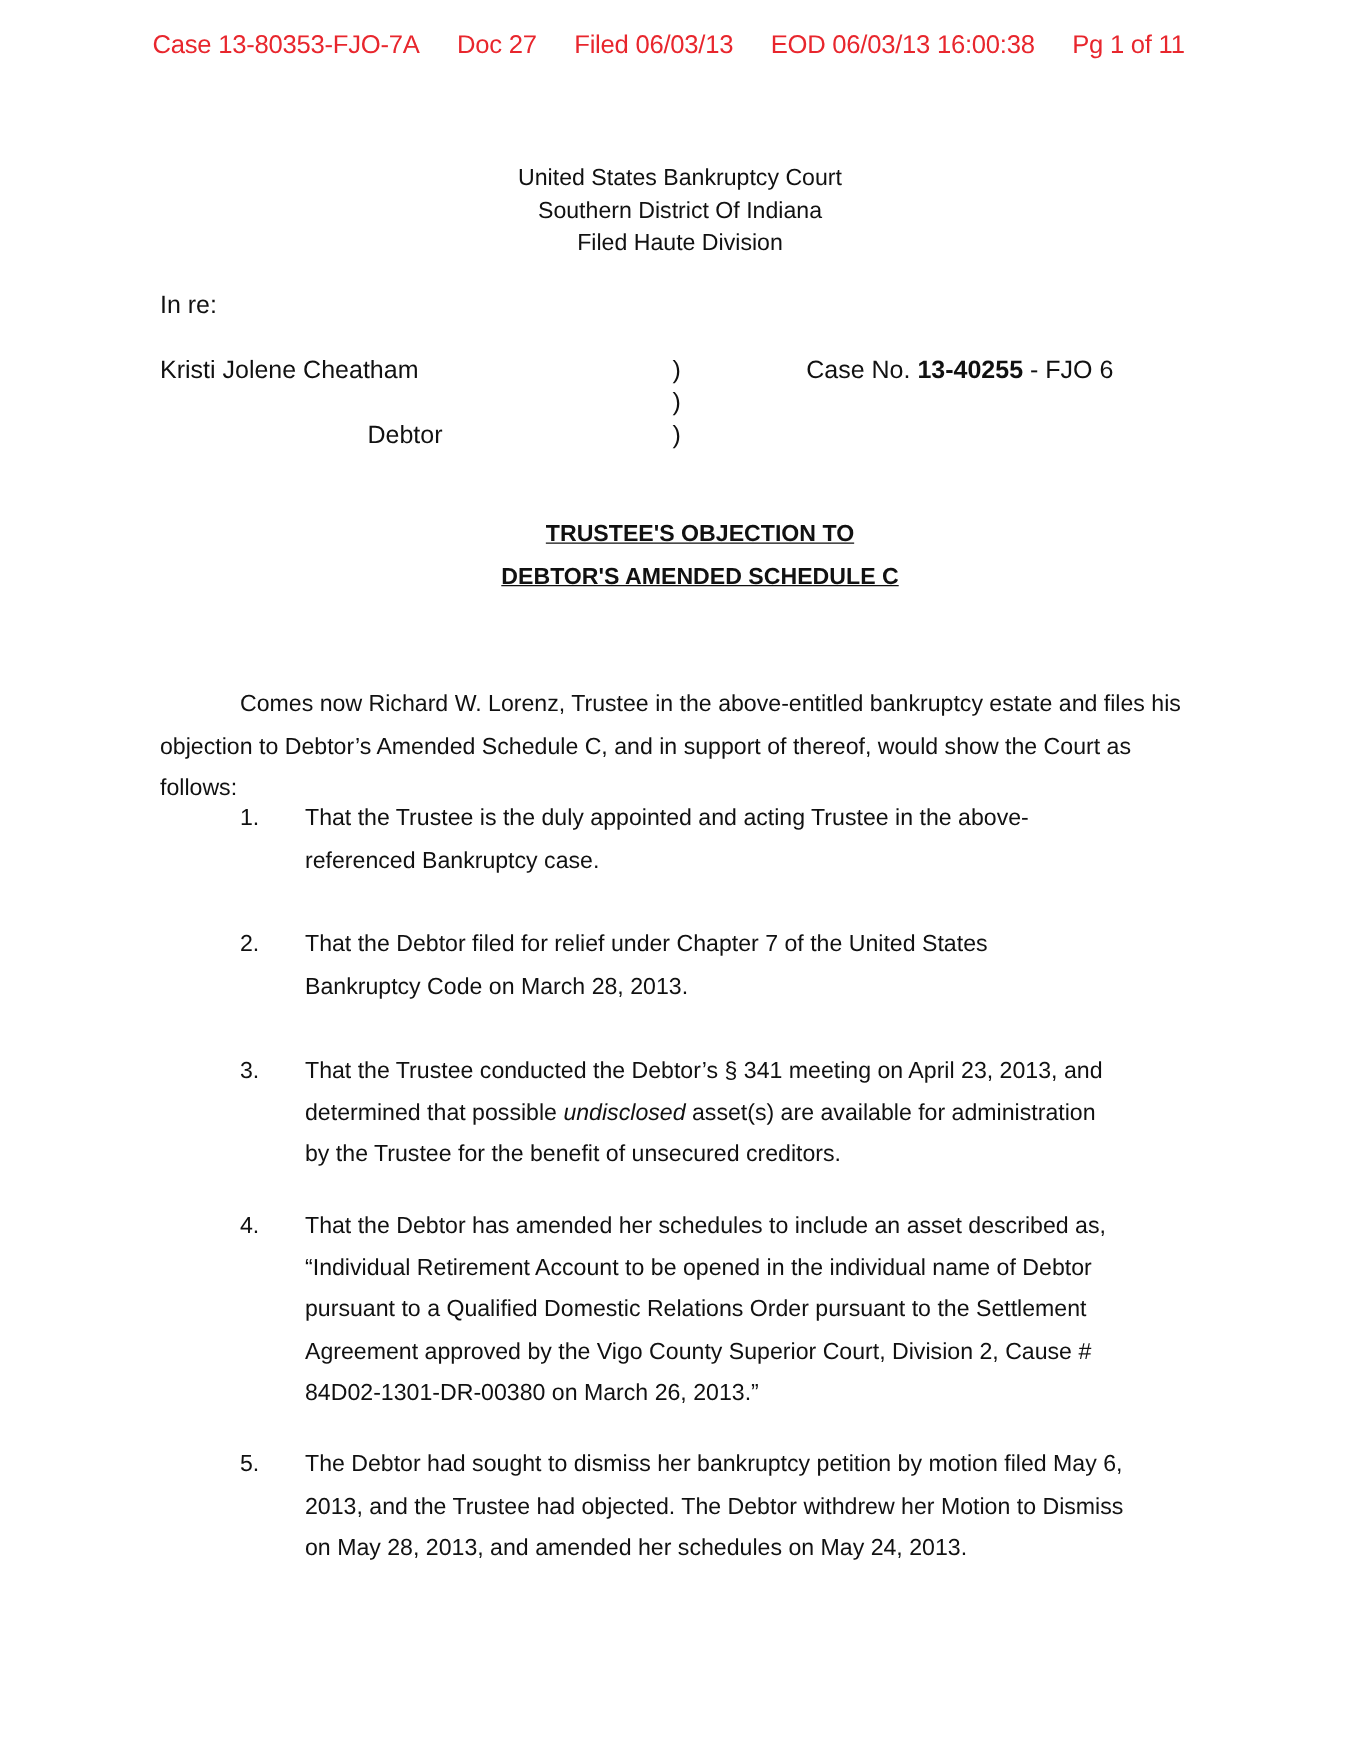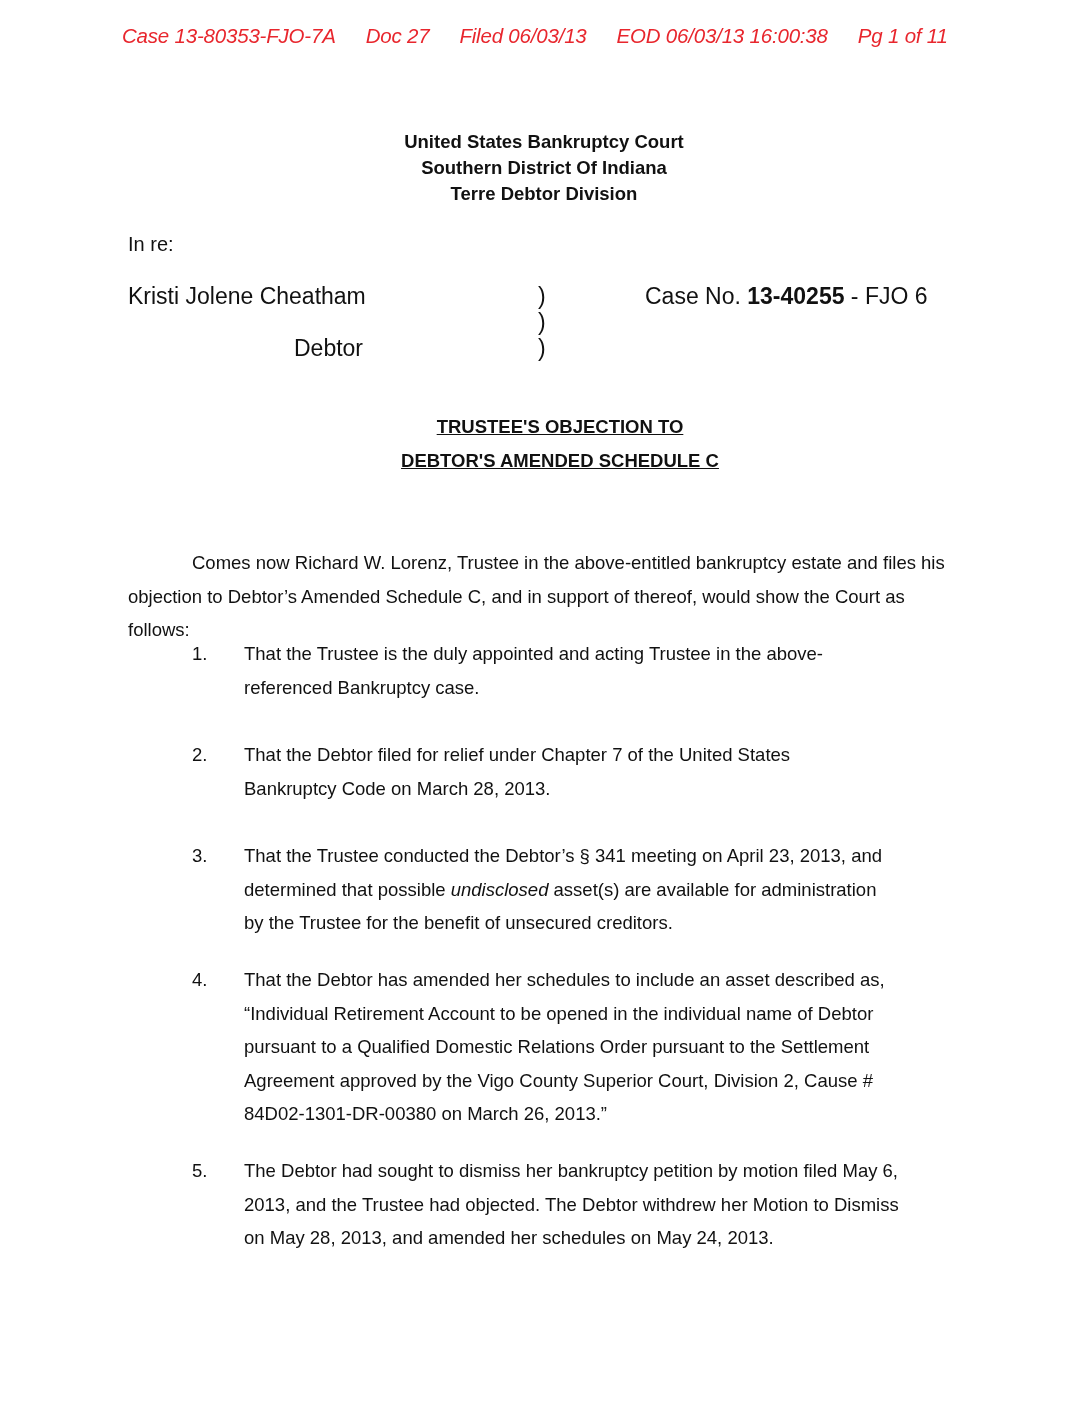--- a/index.html
+++ b/index.html
@@ -4,30 +4,29 @@
 <style>
   html, body { margin: 0; padding: 0; background: #ffffff; }
   body {
     width: 1088px; height: 1408px; position: relative; overflow: hidden;
     font-family: "Liberation Sans", sans-serif; color: #111;
   }
   .header-stamp {
     position: absolute; top: 24px; left: 122px; width: 860px;
     font-size: 20.5px; color: #e8262d; white-space: nowrap;
     letter-spacing: -0.2px;
-    font-style: italic;
   }
   .header-stamp span { margin-right: 30px; }
   .header-stamp span:last-child { margin-right: 0; }
   .court {
     position: absolute; top: 129px; left: 0; width: 1088px; text-align: center;
-    font-size: 18.5px; line-height: 26px; font-weight: bold;
+    font-size: 18.5px; line-height: 26px;
   }
   .inre { position: absolute; top: 233px; left: 128px; font-size: 20px; }
-  .caption { position: absolute; top: 283px; left: 128px; width: 860px; font-size: 23px; line-height: 26px; }
+  .caption { position: absolute; top: 283px; left: 128px; width: 860px; font-size: 20px; line-height: 26px; }
   .caption .row { position: relative; height: 26px; }
   .caption .debtor-name { position: absolute; left: 0; }
   .caption .paren { position: absolute; left: 410px; }
   .caption .caseno { position: absolute; left: 517px; }
   .caption .debtor-label { position: absolute; left: 166px; }
   .title {
     position: absolute; top: 410px; left: 0; width: 1088px; text-align: center;
     font-weight: bold; font-size: 18.5px; line-height: 34px; text-decoration: underline; margin-left: 16px;
   }
   .intro {
@@ -44,21 +43,21 @@
 </head>
 <body>
 
 <div class="header-stamp">
   <span>Case 13-80353-FJO-7A</span><span>Doc 27</span><span>Filed 06/03/13</span><span>EOD 06/03/13 16:00:38</span><span>Pg 1 of 11</span>
 </div>
 
 <div class="court">
   <div>United States Bankruptcy Court</div>
   <div>Southern District Of Indiana</div>
-  <div>Terre Debtor Division</div>
+  <div>Filed Haute Division</div>
 </div>
 
 <div class="inre">In re:</div>
 
 <div class="caption">
   <div class="row">
     <span class="debtor-name">Kristi Jolene Cheatham</span>
     <span class="paren">)</span>
     <span class="caseno"><span>Case No. </span><b>13-40255</b><span> - FJO 6</span></span>
   </div>

